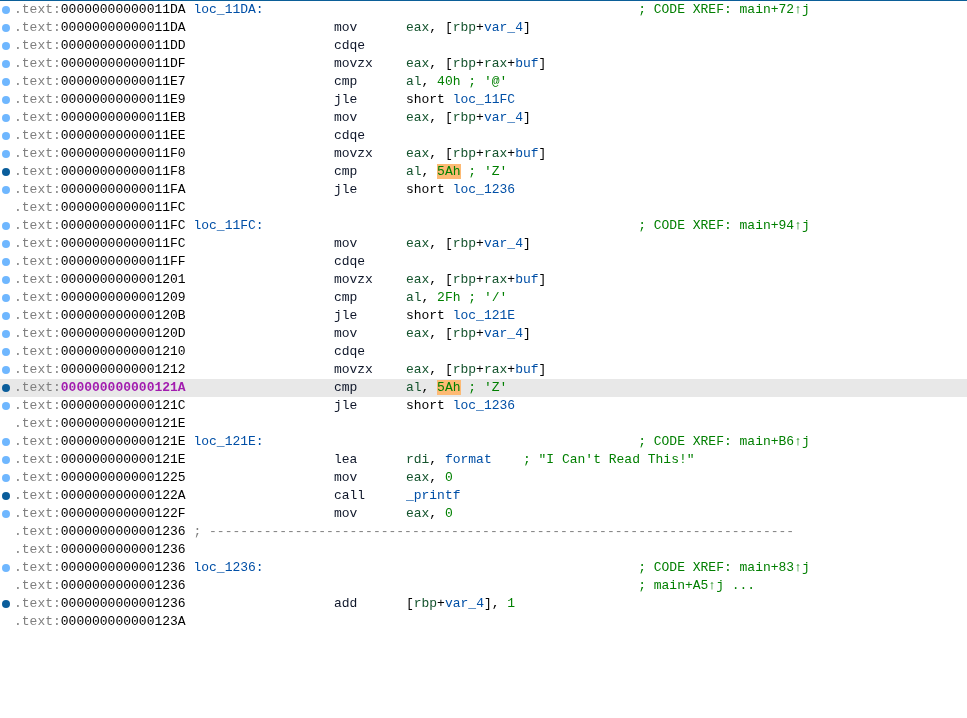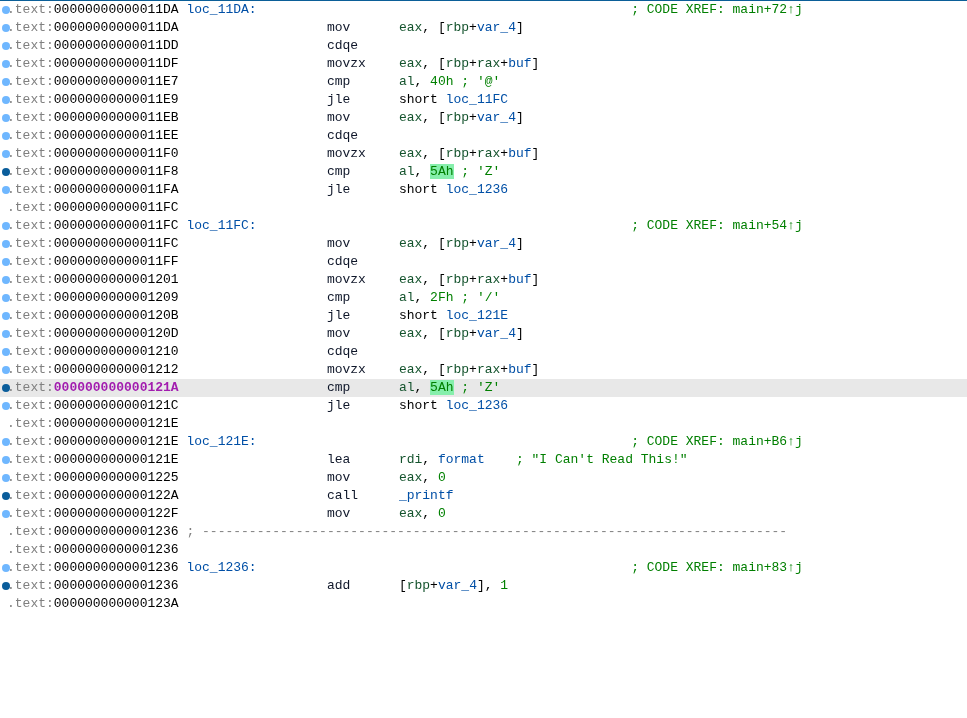--- a/index.html
+++ b/index.html
@@ -33,68 +33,69 @@
       border-radius: 50%;
       background: #6fb7ff;
       position: absolute;
       left: 2px;
       top: 5px;
     }
     .dot.dark {
       background: #0a5d9b;
     }
     .segment {
-      padding-left: 7px;
+      padding-left: 14px;
     }
     .c-section { color: #808080; }
     .c-addr { color: #000000; }
     .c-addr-sel { color: #a21caf; font-weight: bold; }
     .c-label { color: #004fa6; }
     .c-mnemonic { color: #0f172a; }
     .c-reg { color: #14532d; }
     .c-const { color: #008000; }
     .c-comment { color: #007f00; }
     .c-xref { color: #007f00; }
     .c-ident { color: #004fa6; }
     .c-text { color: #000000; }
-    .highlight { background: #86efac; }
+    .highlight { background: #fdba74; }
     .dashline { color: #808080; }
     .col-mnemonic { display: inline-block; width: 72px; }
   </style>
 </head>
 <body>
 
 <div class="container" id="listing">
     <div class="line"><div class="dot"></div><span class="segment"><span class="c-section">.text:</span><span class="c-addr">00000000000011DA</span><span> </span><span class="c-label">loc_11DA:</span><span>         </span><span>                                       </span><span class="c-xref">; CODE XREF: main+72↑j</span></span></div>
     <div class="line"><div class="dot"></div><span class="segment"><span class="c-section">.text:</span><span class="c-addr">00000000000011DA</span><span> </span><span>                  </span><span class="c-mnemonic col-mnemonic">mov</span><span class="c-reg">eax</span><span class="c-text">, [</span><span class="c-reg">rbp</span><span class="c-text">+</span><span class="c-ident">var_4</span><span class="c-text">]</span></span></div>
     <div class="line"><div class="dot"></div><span class="segment"><span class="c-section">.text:</span><span class="c-addr">00000000000011DD</span><span> </span><span>                  </span><span class="c-mnemonic col-mnemonic">cdqe</span></span></div>
     <div class="line"><div class="dot"></div><span class="segment"><span class="c-section">.text:</span><span class="c-addr">00000000000011DF</span><span> </span><span>                  </span><span class="c-mnemonic col-mnemonic">movzx</span><span class="c-reg">eax</span><span class="c-text">, [</span><span class="c-reg">rbp</span><span class="c-text">+</span><span class="c-reg">rax</span><span class="c-text">+</span><span class="c-ident">buf</span><span class="c-text">]</span></span></div>
     <div class="line"><div class="dot"></div><span class="segment"><span class="c-section">.text:</span><span class="c-addr">00000000000011E7</span><span> </span><span>                  </span><span class="c-mnemonic col-mnemonic">cmp</span><span class="c-reg">al</span><span class="c-text">, </span><span class="c-const">40h</span><span class="c-text"> </span><span class="c-comment">; '@'</span></span></div>
     <div class="line"><div class="dot"></div><span class="segment"><span class="c-section">.text:</span><span class="c-addr">00000000000011E9</span><span> </span><span>                  </span><span class="c-mnemonic col-mnemonic">jle</span><span class="c-text">short </span><span class="c-ident">loc_11FC</span></span></div>
     <div class="line"><div class="dot"></div><span class="segment"><span class="c-section">.text:</span><span class="c-addr">00000000000011EB</span><span> </span><span>                  </span><span class="c-mnemonic col-mnemonic">mov</span><span class="c-reg">eax</span><span class="c-text">, [</span><span class="c-reg">rbp</span><span class="c-text">+</span><span class="c-ident">var_4</span><span class="c-text">]</span></span></div>
     <div class="line"><div class="dot"></div><span class="segment"><span class="c-section">.text:</span><span class="c-addr">00000000000011EE</span><span> </span><span>                  </span><span class="c-mnemonic col-mnemonic">cdqe</span></span></div>
     <div class="line"><div class="dot"></div><span class="segment"><span class="c-section">.text:</span><span class="c-addr">00000000000011F0</span><span> </span><span>                  </span><span class="c-mnemonic col-mnemonic">movzx</span><span class="c-reg">eax</span><span class="c-text">, [</span><span class="c-reg">rbp</span><span class="c-text">+</span><span class="c-reg">rax</span><span class="c-text">+</span><span class="c-ident">buf</span><span class="c-text">]</span></span></div>
     <div class="line"><div class="dot dark"></div><span class="segment"><span class="c-section">.text:</span><span class="c-addr">00000000000011F8</span><span> </span><span>                  </span><span class="c-mnemonic col-mnemonic">cmp</span><span class="c-reg">al</span><span class="c-text">, </span><span class="c-const highlight">5Ah</span><span class="c-text"> </span><span class="c-comment">; 'Z'</span></span></div>
     <div class="line"><div class="dot"></div><span class="segment"><span class="c-section">.text:</span><span class="c-addr">00000000000011FA</span><span> </span><span>                  </span><span class="c-mnemonic col-mnemonic">jle</span><span class="c-text">short </span><span class="c-ident">loc_1236</span></span></div>
     <div class="line"><span class="segment"><span class="c-section">.text:</span><span class="c-addr">00000000000011FC</span><span> </span><span>                  </span></span></div>
-    <div class="line"><div class="dot"></div><span class="segment"><span class="c-section">.text:</span><span class="c-addr">00000000000011FC</span><span> </span><span class="c-label">loc_11FC:</span><span>         </span><span>                                       </span><span class="c-xref">; CODE XREF: main+54↑j</span></span></div>
+    <div class="line"><div class="dot"></div><span class="segment"><span class="c-section">.text:</span><span class="c-addr">00000000000011FC</span><span> </span><span class="c-label">loc_11FC:</span><span>         </span><span>                                       </span><span class="c-xref">; CODE XREF: main+94↑j</span></span></div>
     <div class="line"><div class="dot"></div><span class="segment"><span class="c-section">.text:</span><span class="c-addr">00000000000011FC</span><span> </span><span>                  </span><span class="c-mnemonic col-mnemonic">mov</span><span class="c-reg">eax</span><span class="c-text">, [</span><span class="c-reg">rbp</span><span class="c-text">+</span><span class="c-ident">var_4</span><span class="c-text">]</span></span></div>
     <div class="line"><div class="dot"></div><span class="segment"><span class="c-section">.text:</span><span class="c-addr">00000000000011FF</span><span> </span><span>                  </span><span class="c-mnemonic col-mnemonic">cdqe</span></span></div>
     <div class="line"><div class="dot"></div><span class="segment"><span class="c-section">.text:</span><span class="c-addr">0000000000001201</span><span> </span><span>                  </span><span class="c-mnemonic col-mnemonic">movzx</span><span class="c-reg">eax</span><span class="c-text">, [</span><span class="c-reg">rbp</span><span class="c-text">+</span><span class="c-reg">rax</span><span class="c-text">+</span><span class="c-ident">buf</span><span class="c-text">]</span></span></div>
     <div class="line"><div class="dot"></div><span class="segment"><span class="c-section">.text:</span><span class="c-addr">0000000000001209</span><span> </span><span>                  </span><span class="c-mnemonic col-mnemonic">cmp</span><span class="c-reg">al</span><span class="c-text">, </span><span class="c-const">2Fh</span><span class="c-text"> </span><span class="c-comment">; '/'</span></span></div>
     <div class="line"><div class="dot"></div><span class="segment"><span class="c-section">.text:</span><span class="c-addr">000000000000120B</span><span> </span><span>                  </span><span class="c-mnemonic col-mnemonic">jle</span><span class="c-text">short </span><span class="c-ident">loc_121E</span></span></div>
     <div class="line"><div class="dot"></div><span class="segment"><span class="c-section">.text:</span><span class="c-addr">000000000000120D</span><span> </span><span>                  </span><span class="c-mnemonic col-mnemonic">mov</span><span class="c-reg">eax</span><span class="c-text">, [</span><span class="c-reg">rbp</span><span class="c-text">+</span><span class="c-ident">var_4</span><span class="c-text">]</span></span></div>
     <div class="line"><div class="dot"></div><span class="segment"><span class="c-section">.text:</span><span class="c-addr">0000000000001210</span><span> </span><span>                  </span><span class="c-mnemonic col-mnemonic">cdqe</span></span></div>
     <div class="line"><div class="dot"></div><span class="segment"><span class="c-section">.text:</span><span class="c-addr">0000000000001212</span><span> </span><span>                  </span><span class="c-mnemonic col-mnemonic">movzx</span><span class="c-reg">eax</span><span class="c-text">, [</span><span class="c-reg">rbp</span><span class="c-text">+</span><span class="c-reg">rax</span><span class="c-text">+</span><span class="c-ident">buf</span><span class="c-text">]</span></span></div>
     <div class="line selected"><div class="dot dark"></div><span class="segment"><span class="c-section">.text:</span><span class="c-addr-sel">000000000000121A</span><span> </span><span>                  </span><span class="c-mnemonic col-mnemonic">cmp</span><span class="c-reg">al</span><span class="c-text">, </span><span class="c-const highlight">5Ah</span><span class="c-text"> </span><span class="c-comment">; 'Z'</span></span></div>
     <div class="line"><div class="dot"></div><span class="segment"><span class="c-section">.text:</span><span class="c-addr">000000000000121C</span><span> </span><span>                  </span><span class="c-mnemonic col-mnemonic">jle</span><span class="c-text">short </span><span class="c-ident">loc_1236</span></span></div>
     <div class="line"><span class="segment"><span class="c-section">.text:</span><span class="c-addr">000000000000121E</span><span> </span><span>                  </span></span></div>
     <div class="line"><div class="dot"></div><span class="segment"><span class="c-section">.text:</span><span class="c-addr">000000000000121E</span><span> </span><span class="c-label">loc_121E:</span><span>         </span><span>                                       </span><span class="c-xref">; CODE XREF: main+B6↑j</span></span></div>
     <div class="line"><div class="dot"></div><span class="segment"><span class="c-section">.text:</span><span class="c-addr">000000000000121E</span><span> </span><span>                  </span><span class="c-mnemonic col-mnemonic">lea</span><span class="c-reg">rdi</span><span class="c-text">, </span><span class="c-ident">format</span><span class="c-text">    </span><span class="c-comment">; "I Can't Read This!"</span></span></div>
     <div class="line"><div class="dot"></div><span class="segment"><span class="c-section">.text:</span><span class="c-addr">0000000000001225</span><span> </span><span>                  </span><span class="c-mnemonic col-mnemonic">mov</span><span class="c-reg">eax</span><span class="c-text">, </span><span class="c-const">0</span></span></div>
     <div class="line"><div class="dot dark"></div><span class="segment"><span class="c-section">.text:</span><span class="c-addr">000000000000122A</span><span> </span><span>                  </span><span class="c-mnemonic col-mnemonic">call</span><span class="c-ident">_printf</span></span></div>
     <div class="line"><div class="dot"></div><span class="segment"><span class="c-section">.text:</span><span class="c-addr">000000000000122F</span><span> </span><span>                  </span><span class="c-mnemonic col-mnemonic">mov</span><span class="c-reg">eax</span><span class="c-text">, </span><span class="c-const">0</span></span></div>
     <div class="line"><span class="segment"><span class="c-section">.text:</span><span class="c-addr">0000000000001236</span><span> </span><span class="dashline">; ---------------------------------------------------------------------------</span></span></div>
     <div class="line"><span class="segment"><span class="c-section">.text:</span><span class="c-addr">0000000000001236</span><span> </span><span>                  </span></span></div>
     <div class="line"><div class="dot"></div><span class="segment"><span class="c-section">.text:</span><span class="c-addr">0000000000001236</span><span> </span><span class="c-label">loc_1236:</span><span>         </span><span>                                       </span><span class="c-xref">; CODE XREF: main+83↑j</span></span></div>
+    <div class="line"><span class="segment"><span class="c-section">.text:</span><span class="c-addr">0000000000001236</span><span> </span><span>                  </span><span>                                       </span><span class="c-xref">; main+A5↑j ...</span></span></div>
     <div class="line"><div class="dot dark"></div><span class="segment"><span class="c-section">.text:</span><span class="c-addr">0000000000001236</span><span> </span><span>                  </span><span class="c-mnemonic col-mnemonic">add</span><span class="c-text">[</span><span class="c-reg">rbp</span><span class="c-text">+</span><span class="c-ident">var_4</span><span class="c-text">], </span><span class="c-const">1</span></span></div>
     <div class="line"><span class="segment"><span class="c-section">.text:</span><span class="c-addr">000000000000123A</span><span> </span><span>                  </span></span></div>
   </div>
 
 </body></html>

